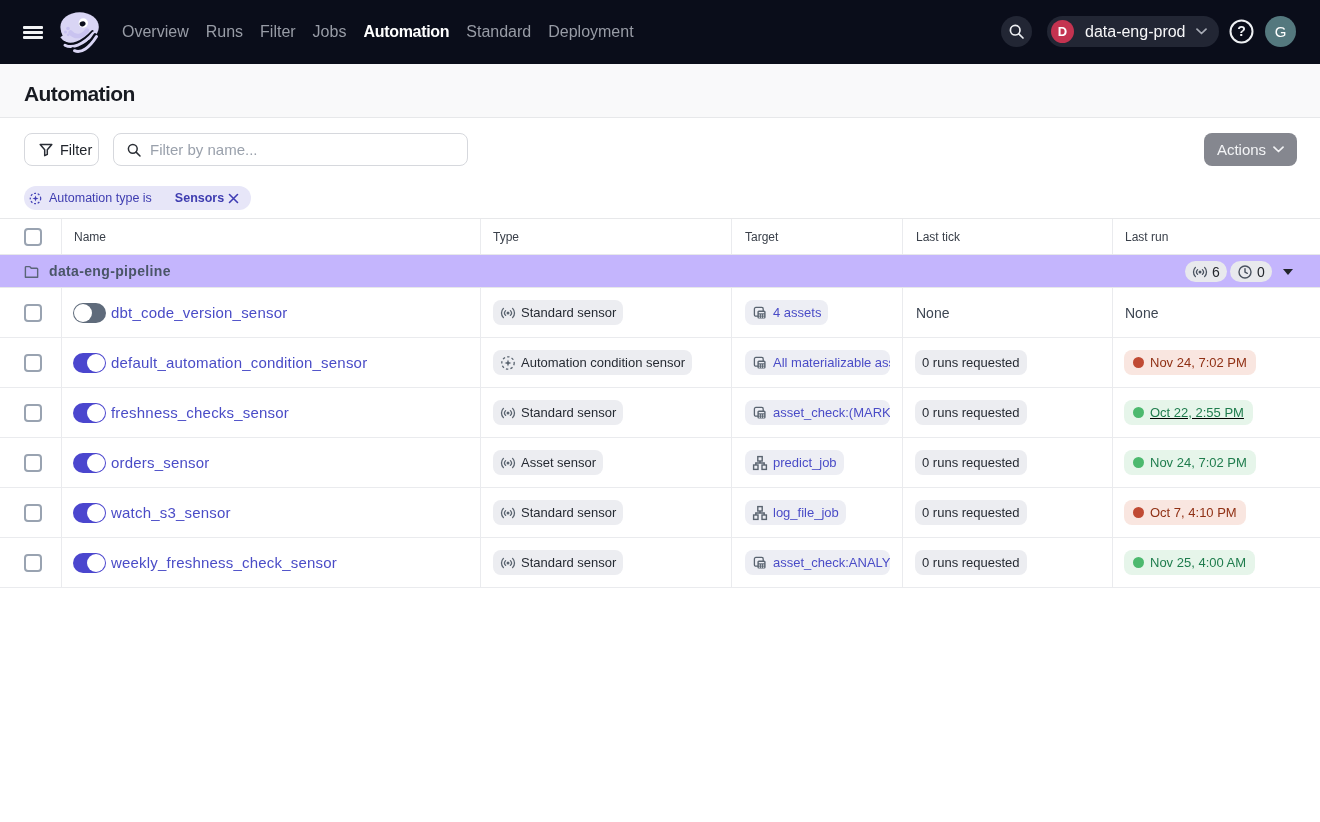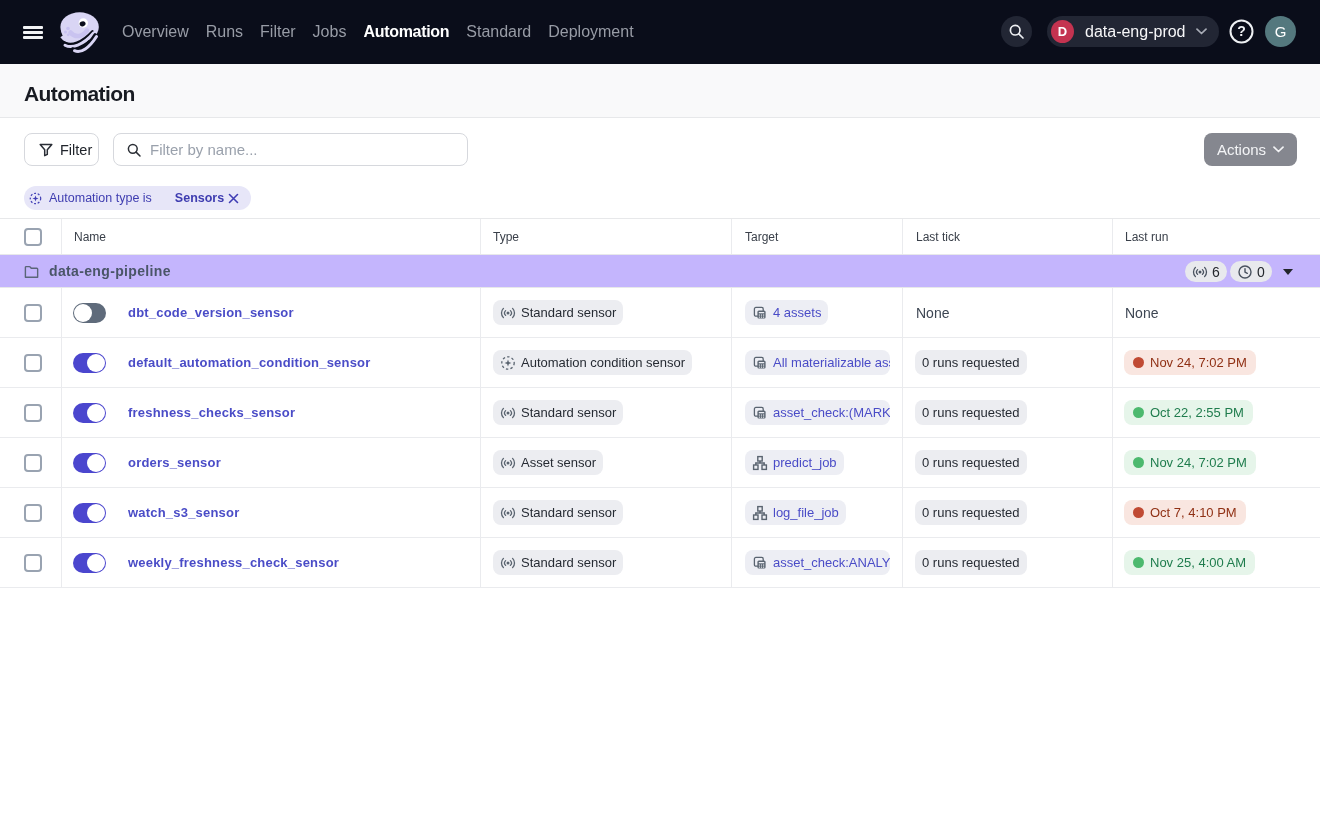--- a/index.html
+++ b/index.html
@@ -45,21 +45,21 @@
 .gpill { position:absolute; top:6px; height:21px; border-radius:10.5px; background:#E8E9ED; display:flex; align-items:center; padding:0 7px; gap:4px; font-size:14px; color:#23262C; }
 .gcaret { position:absolute; left:1283px; top:14px; }
 .row { height:50px; border-bottom:1px solid #EAEBEE; display:flex; }
 .row > div { display:flex; align-items:center; }
 .cb { width:18px; height:18px; border:2px solid #99A3B1; border-radius:4px; background:#fff; }
 .switch { width:33px; height:20px; border-radius:10px; position:relative; margin-left:11px; flex:none; }
 .sw-on { background:#4B46CE; }
 .sw-on .knob { position:absolute; right:1px; top:1px; width:18px; height:18px; border-radius:50%; background:#fff; }
 .sw-off { background:#5F6B7B; }
 .sw-off .knob { position:absolute; left:1px; top:1px; width:18px; height:18px; border-radius:50%; background:#fff; }
-.lnk { margin-left:22px; font-size:13px; letter-spacing:0.2px; color:#4A4CC7; white-space:nowrap;font-weight:bold; }
+.lnk { margin-left:5px; font-size:15px; letter-spacing:0.2px; color:#4A4CC7; white-space:nowrap; }
 .chip { height:25px; border-radius:8px; background:#ECEDF1; display:inline-flex; align-items:center; padding:0 7px; gap:5px; font-size:13px; color:#262B33; white-space:nowrap; flex:none; margin-left:12px; }
 .chip svg { flex:none; }
 .tchip { background:#EDEEF4; color:#4A4CC7; margin-left:13px; max-width:145px; overflow:hidden; }
 .none { font-size:14px; color:#3D4653; margin-left:13px; }
 .runchip { height:25px; border-radius:8px; display:inline-flex; align-items:center; padding:0 9px; gap:6px; font-size:13px; margin-left:11px; white-space:nowrap; }
 .run-red { background:#F9E6E0; color:#8F3014; }
 .run-red .dot { width:11px; height:11px; border-radius:50%; background:#C04A33; }
 .run-green { background:#E6F5EA; color:#1F7C4D; }
 .run-green .dot { width:11px; height:11px; border-radius:50%; background:#4CB96E; }
 </style>
@@ -300,21 +300,21 @@
             <rect x="6.8" y="11.6" width="1.2" height="1.1" fill="#ECEDF3"></rect>
             <rect x="8.9" y="11.6" width="1.2" height="1.1" fill="#ECEDF3"></rect>
             <rect x="11" y="11.6" width="1.2" height="1.1" fill="#ECEDF3"></rect>
           </svg>
           <span>asset_check:(MARKET_DATA)</span>
         </span>
       </div>
     <div class="c4" style="padding-left:0;">
         <span class="chip">0 runs requested</span>
       </div>
-    <div class="c5" style="padding-left:0;">
+    <div class="c5" style="padding-left:0;text-decoration:underline;">
         <span class="runchip run-green"><span class="dot"></span>Oct 22, 2:55 PM</span>
       </div>
   </div>
   <div class="row">
     <div class="c0">
         <div class="cb"></div>
       </div>
     <div class="c1" style="padding-left:0;">
         <div class="switch sw-on">
           <div class="knob"></div>

